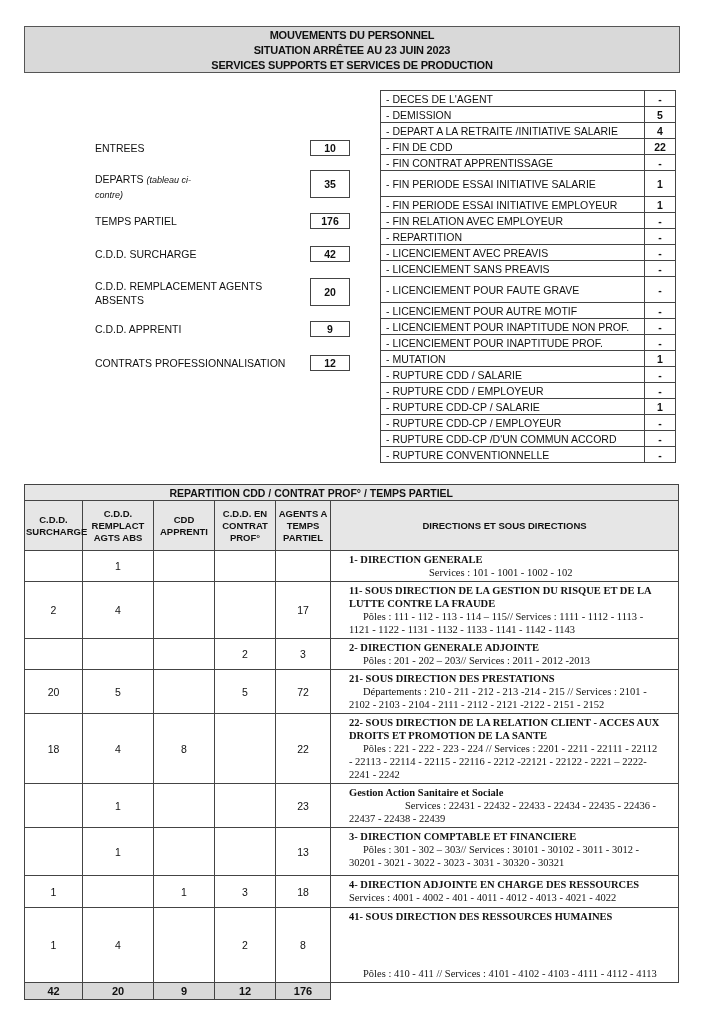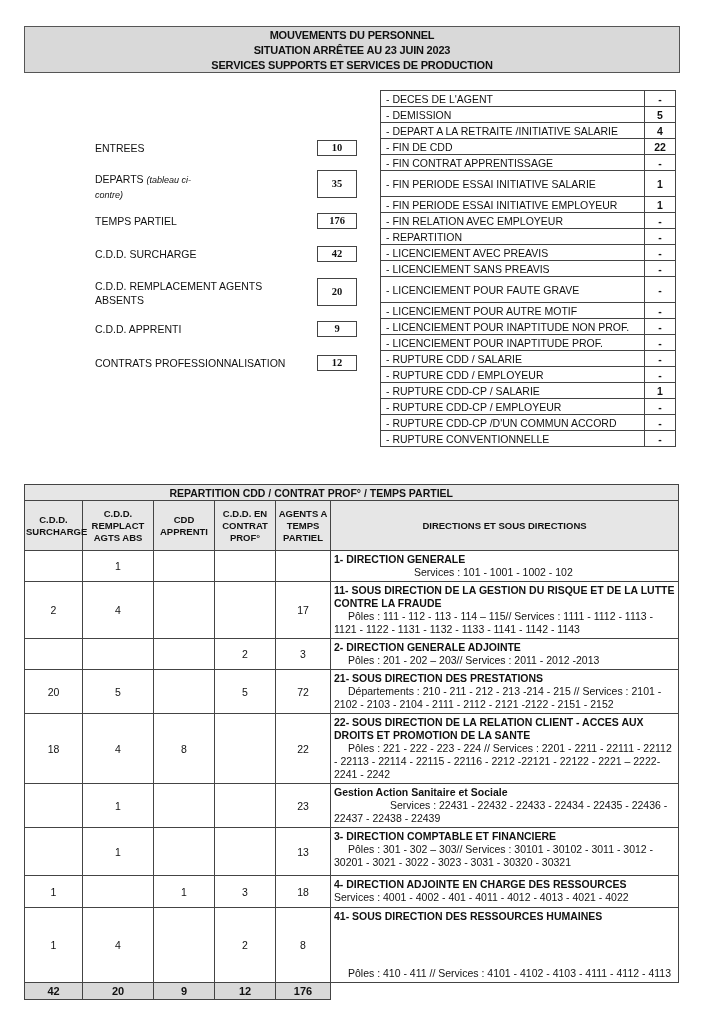--- a/index.html
+++ b/index.html
@@ -4,34 +4,34 @@
 <style>
   html, body { margin:0; padding:0; background:#ffffff; }
   body { width:724px; height:1024px; position:relative; font-family:"Liberation Sans", sans-serif; color:#111; overflow:hidden; }
   #header { position:absolute; left:24px; top:26px; width:656px; height:47px; background:#d9d9d9; border:1.5px solid #555; text-align:center; font-weight:bold; font-size:11px; line-height:15px; padding-top:1px; box-sizing:border-box; }
   #header div { letter-spacing:-0.2px; }
 
   #summary { position:absolute; left:95px; top:0; width:260px; }
   .sum-row { position:absolute; left:0; width:260px; }
   .sum-label { position:absolute; left:0; font-size:10.5px; line-height:14px; width:170px; }
   .sum-label .note { font-style:italic; font-size:9px; }
-  .sum-box { position:absolute; left:222px; width:40px; border:1.5px solid #444; box-sizing:border-box; text-align:center; font-weight:bold; font-size:10.5px; background:#fff;font-family:Liberation Serif, serif; }
+  .sum-box { position:absolute; left:215px; width:40px; border:1.5px solid #444; box-sizing:border-box; text-align:center; font-weight:bold; font-size:10.5px; background:#fff; }
 
   #departs { position:absolute; left:380px; top:90px; border-collapse:collapse; }
   #departs td { border:1px solid #444; font-size:10.5px; padding:0 0 0 5px; height:15px; line-height:14px; }
   #departs td.v { width:30px; text-align:center; font-weight:bold; padding:0; }
   #departs td.l { width:258px; }
   #departs tr.tall td { height:25px; }
 
   #repart { position:absolute; left:24px; top:484px; border-collapse:collapse; width:655px; table-layout:fixed; }
   #repart th, #repart td { border:1px solid #444; font-size:10.5px; }
   #repart th.title { background:#e6e6e6; font-weight:bold; height:15px; padding:0; text-align:right; padding-right:0; }
   #repart th.colh { background:#e6e6e6; font-weight:bold; font-size:9.5px; line-height:12px; height:47px; text-align:center; }
   #repart td.num { text-align:center; vertical-align:middle; }
-  #repart td.dir { padding:2px 3px; line-height:13px; vertical-align:top; }
+  #repart td.dir { padding:2px 18px; line-height:13px; vertical-align:top;font-family:Liberation Serif, serif; }
   .dir-title { font-weight:bold; }
   .dir-sub { }
   #repart tr.total td { background:#d9d9d9; font-weight:bold; text-align:center; height:14px; font-size:11px; }
   #repart tr.total td.blank { background:#fff; border:none; border-top:1px solid #444; }
 </style>
 </head>
 <body>
 
 <div id="header">
   <div>MOUVEMENTS DU PERSONNEL</div>
@@ -124,20 +124,24 @@
         <td class="l">- LICENCIEMENT POUR AUTRE MOTIF</td>
         <td class="v">-</td>
       </tr>
       <tr>
         <td class="l">- LICENCIEMENT POUR INAPTITUDE NON PROF.</td>
         <td class="v">-</td>
       </tr>
       <tr>
         <td class="l">- LICENCIEMENT POUR INAPTITUDE PROF.</td>
         <td class="v">-</td>
+      </tr>
+      <tr>
+        <td class="l">- MUTATION</td>
+        <td class="v">1</td>
       </tr>
       <tr>
         <td class="l">- RUPTURE CDD / SALARIE</td>
         <td class="v">-</td>
       </tr>
       <tr>
         <td class="l">- RUPTURE CDD / EMPLOYEUR</td>
         <td class="v">-</td>
       </tr>
       <tr>

